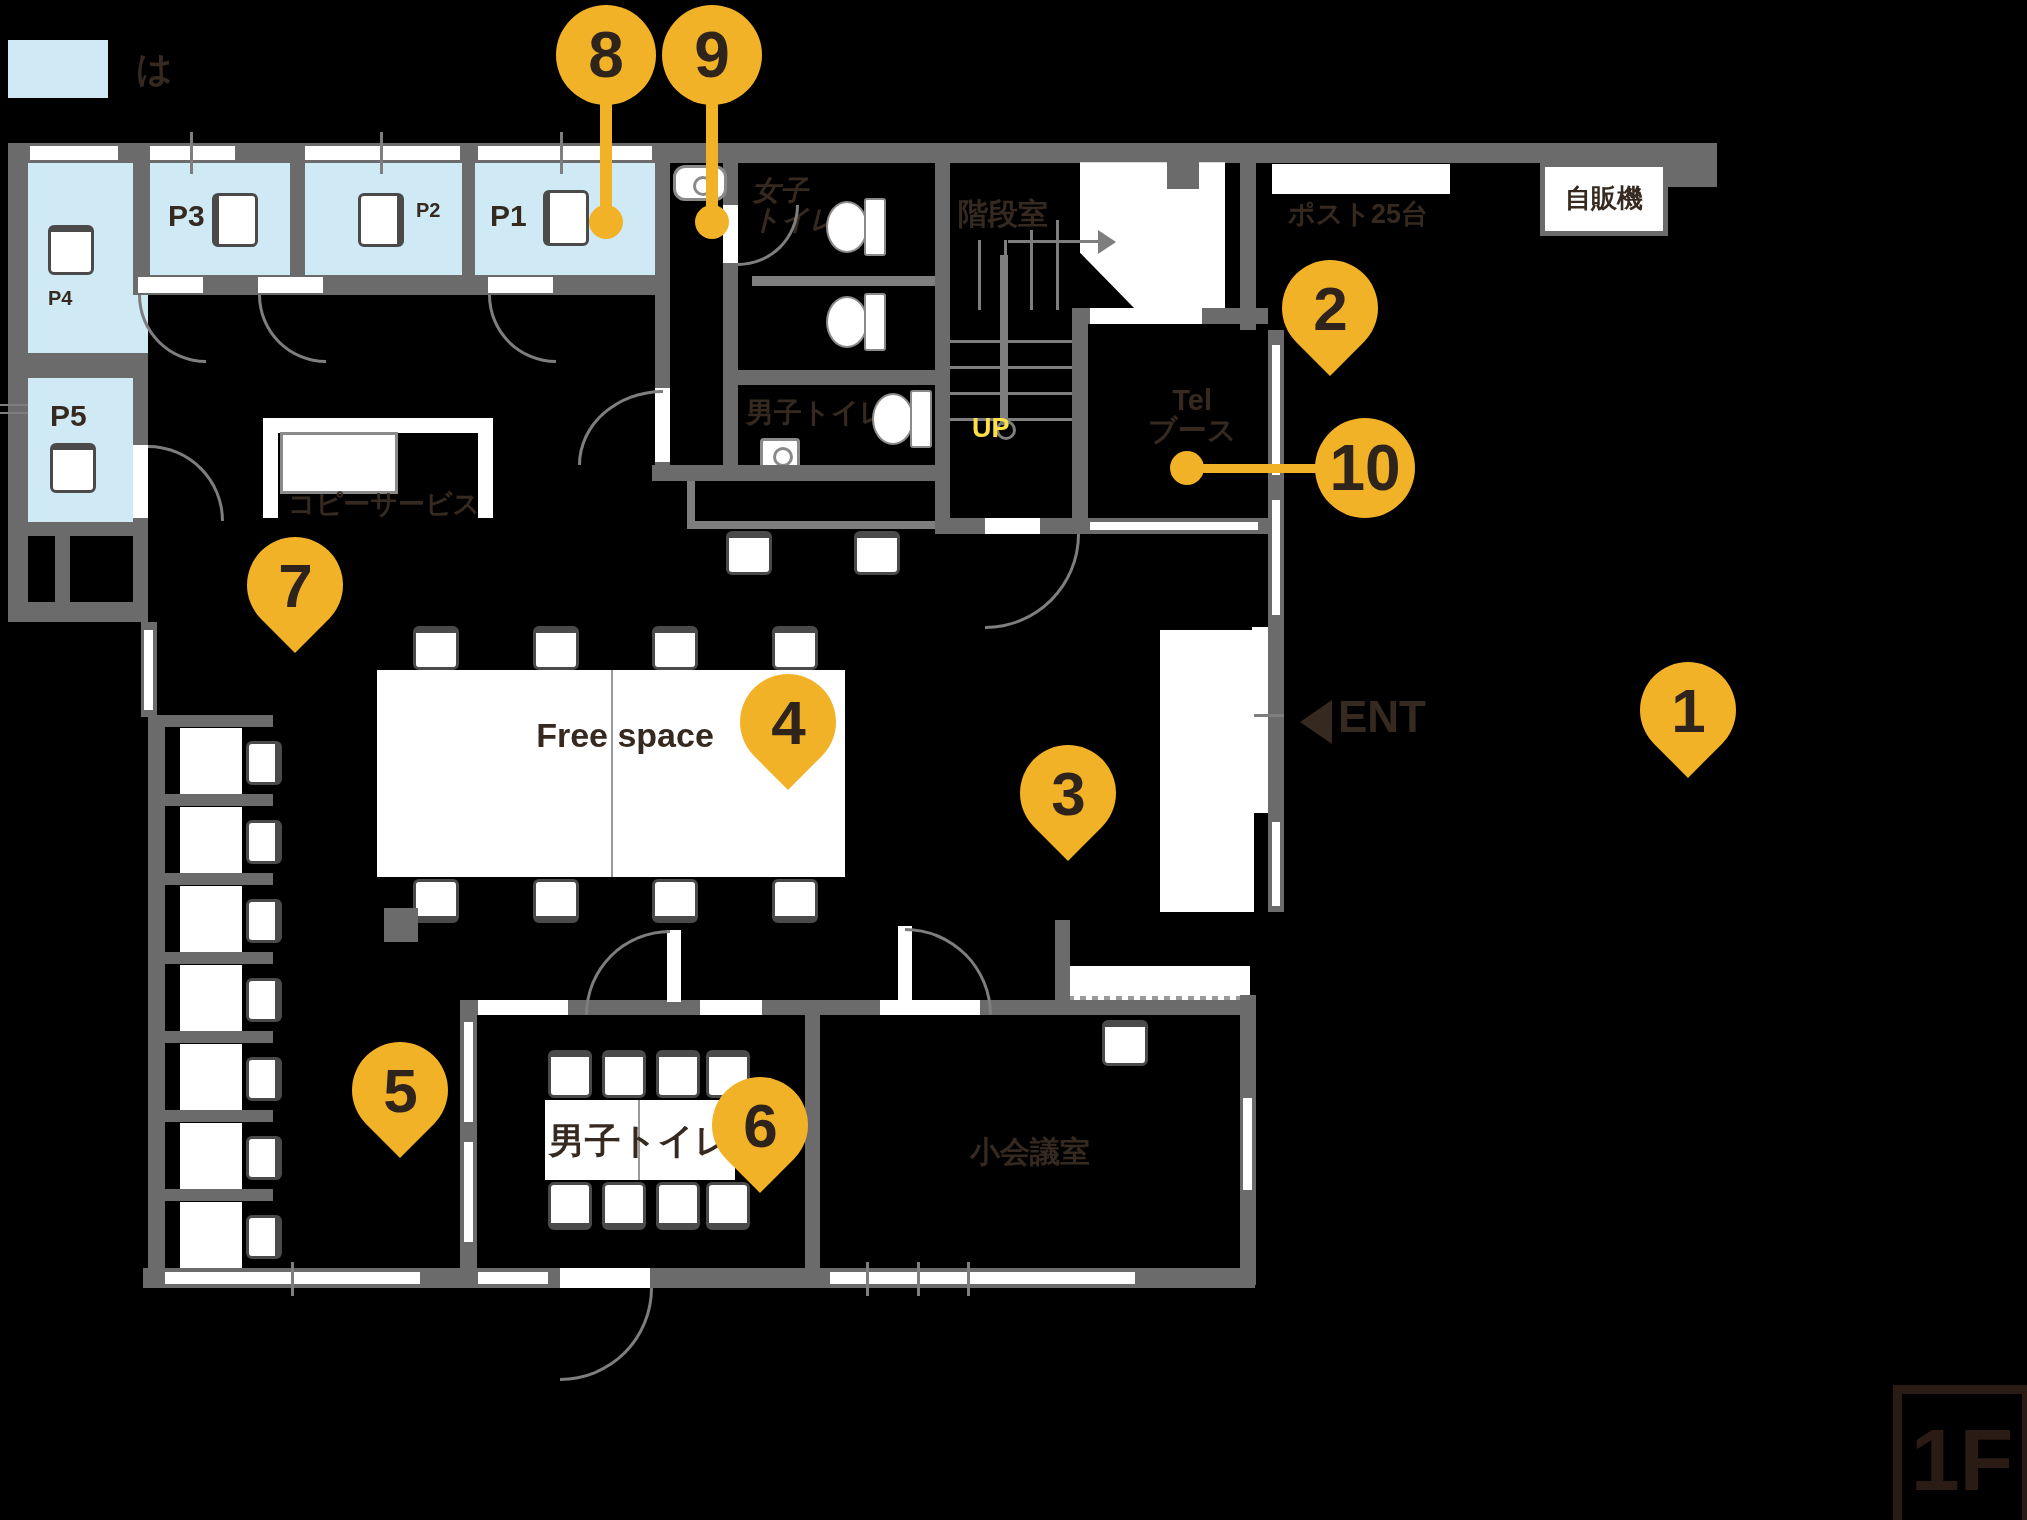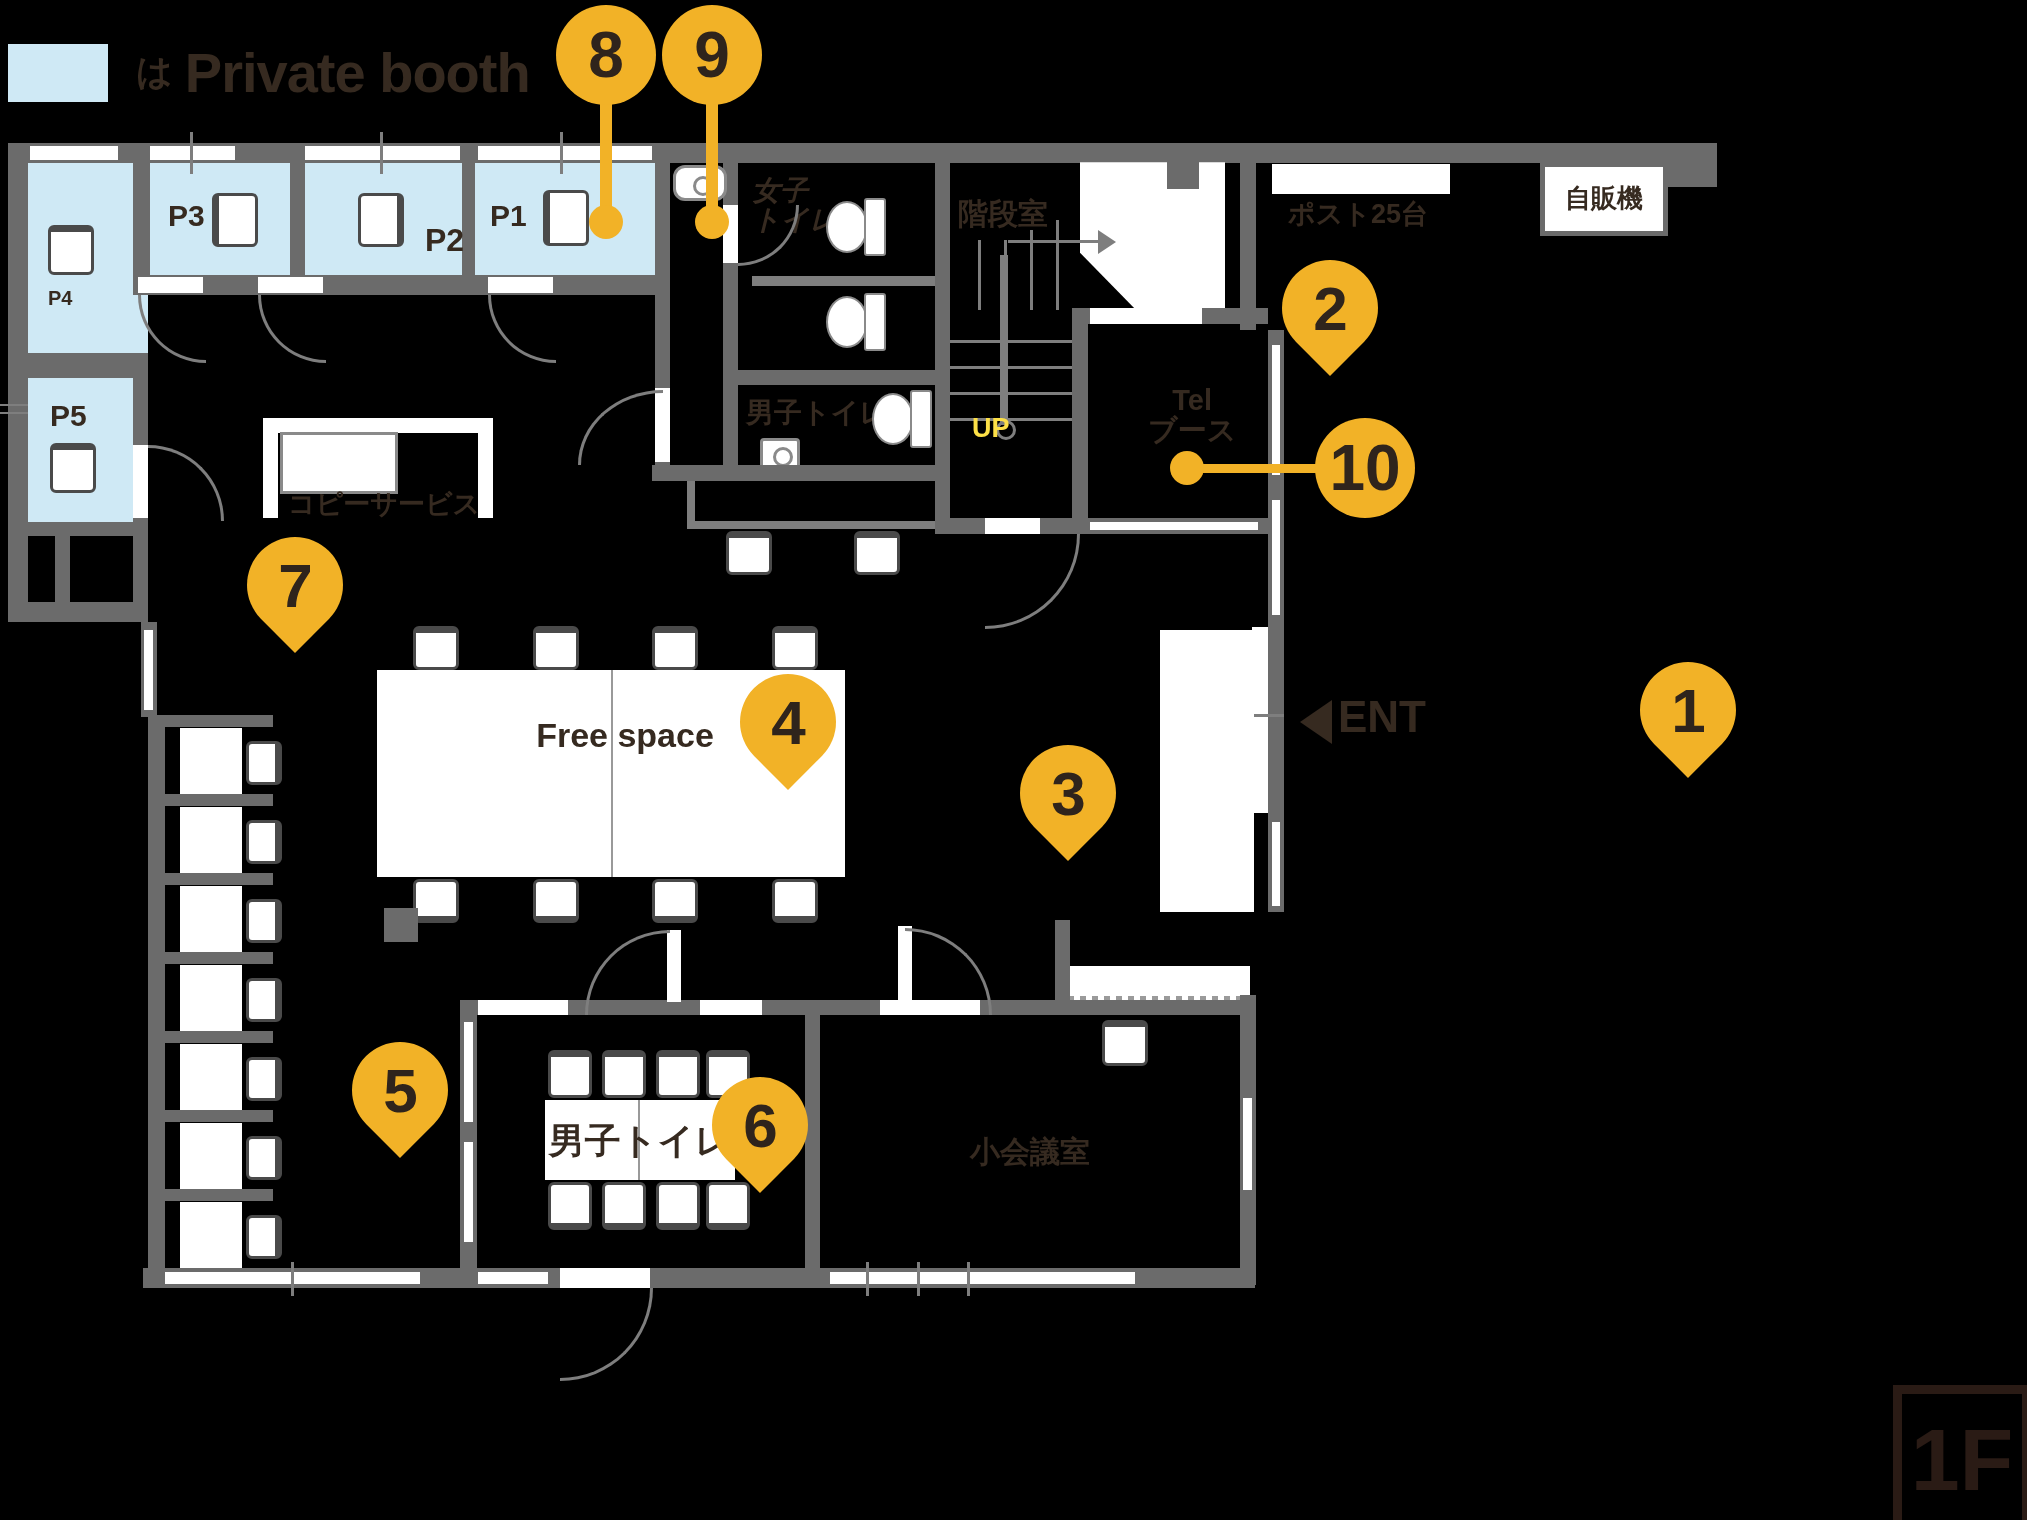--- a/index.html
+++ b/index.html
@@ -46,21 +46,20 @@
          display:flex;align-items:center;justify-content:center;font-size:88px;font-weight:700;color:#2a1b15;}
 </style>
 </head>
 <body>
 
 <div class="canvas">
 
   <div class="legend">
     <div class="swatch"></div>
     <div class="jp">は</div>
-    <div class="en">Private booth</div>
   </div>
 
   <div class="wall" style="left:8px;top:143px;width:1709px;height:20px;"></div>
   <div class="wall" style="left:1667px;top:143px;width:50px;height:44px;"></div>
   <div class="wall" style="left:8px;top:143px;width:20px;height:479px;"></div>
   <div class="wall" style="left:8px;top:602px;width:140px;height:20px;"></div>
   <div class="wall" style="left:148px;top:715px;width:17px;height:553px;"></div>
   <div class="wall" style="left:143px;top:1268px;width:1112px;height:20px;"></div>
 
   <div class="wall" style="left:141px;top:622px;width:16px;height:95px;"></div>
@@ -96,21 +95,21 @@
   <div class="wfill" style="left:150px;top:146px;width:85px;height:14px;"></div>
   <div class="thin" style="left:190px;top:132px;width:3px;height:42px;"></div>
   <div class="wfill" style="left:305px;top:146px;width:155px;height:14px;"></div>
   <div class="thin" style="left:380px;top:132px;width:3px;height:42px;"></div>
   <div class="wfill" style="left:478px;top:146px;width:174px;height:14px;"></div>
   <div class="thin" style="left:560px;top:132px;width:3px;height:42px;"></div>
 
   <div class="lbl" style="left:168px;top:200px;font-size:30px;">P3</div>
   <div class="chair bk-l" style="left:212px;top:193px;width:46px;height:54px;"></div>
   <div class="chair bk-r" style="left:358px;top:193px;width:46px;height:54px;"></div>
-  <div class="lbl" style="left:425px;top:200px;font-size:32px;margin-top:24px;">P2</div>
+  <div class="lbl" style="left:416px;top:200px;font-size:20px;">P2</div>
   <div class="lbl" style="left:490px;top:200px;font-size:30px;">P1</div>
   <div class="chair bk-l" style="left:543px;top:190px;width:46px;height:56px;"></div>
 
   <div class="wfill" style="left:138px;top:277px;width:65px;height:16px;"></div>
   <div class="arc" style="left:138px;top:295px;width:65px;height:65px;border-top:none;border-right:none;border-radius:0 0 0 100%;"></div>
   <div class="wfill" style="left:258px;top:277px;width:65px;height:16px;"></div>
   <div class="arc" style="left:258px;top:295px;width:65px;height:65px;border-top:none;border-right:none;border-radius:0 0 0 100%;"></div>
   <div class="wfill" style="left:488px;top:277px;width:65px;height:16px;"></div>
   <div class="arc" style="left:488px;top:295px;width:65px;height:65px;border-top:none;border-right:none;border-radius:0 0 0 100%;"></div>
 

